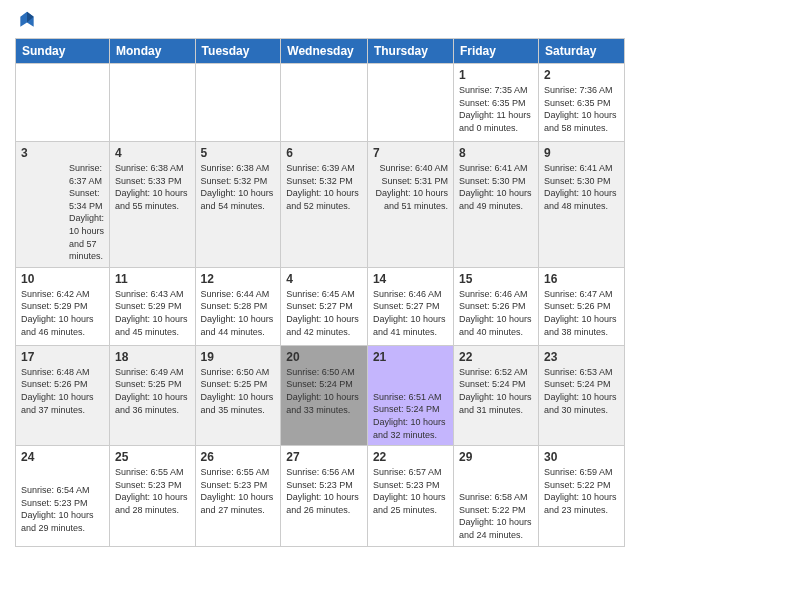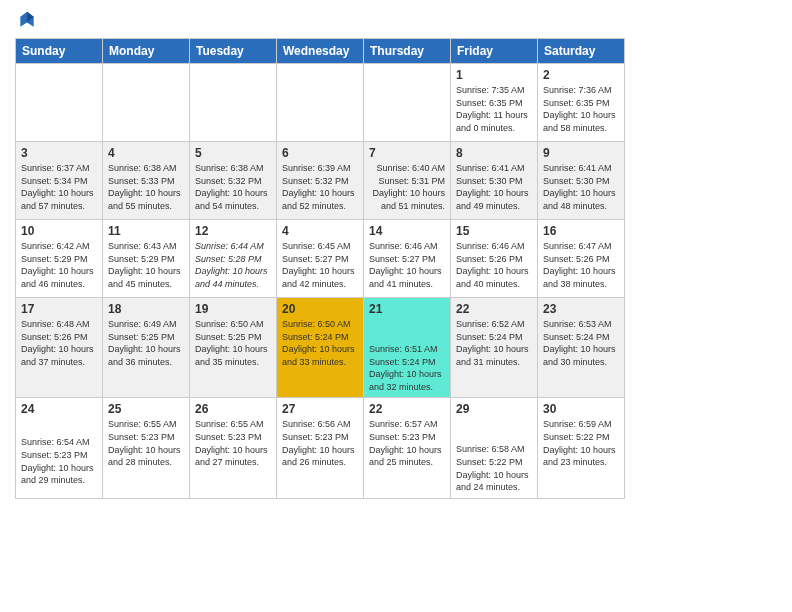--- a/index.html
+++ b/index.html
@@ -73,21 +73,21 @@
             <span class="day-num">2</span>
             <div class="day-info" style="white-space: pre-line;">Sunrise: 7:36 AM
 Sunset: 6:35 PM
 Daylight: 10 hours
 and 58 minutes.</div>
           </td>
         </tr>
         <tr>
           <td style="background: rgb(240, 240, 240);">
             <span class="day-num">3</span>
-            <div class="day-info" style="white-space: pre-line;">Sunrise: 6:37 AM
+            <div class="day-info" style="white-space: pre-line; margin-left: 48px;">Sunrise: 6:37 AM
 Sunset: 5:34 PM
 Daylight: 10 hours
 and 57 minutes.</div>
           </td>
           <td style="background: rgb(240, 240, 240);">
             <span class="day-num">4</span>
             <div class="day-info" style="white-space: pre-line;">Sunrise: 6:38 AM
 Sunset: 5:33 PM
 Daylight: 10 hours
 and 55 minutes.</div>
@@ -138,21 +138,21 @@
           </td>
           <td>
             <span class="day-num">11</span>
             <div class="day-info" style="white-space: pre-line;">Sunrise: 6:43 AM
 Sunset: 5:29 PM
 Daylight: 10 hours
 and 45 minutes.</div>
           </td>
           <td>
             <span class="day-num">12</span>
-            <div class="day-info" style="white-space: pre-line; font-style: italic;">Sunrise: 6:44 AM
+            <div class="day-info" style="white-space: pre-line;">Sunrise: 6:44 AM
 Sunset: 5:28 PM
 Daylight: 10 hours
 and 44 minutes.</div>
           </td>
           <td>
             <span class="day-num">4</span>
             <div class="day-info" style="white-space: pre-line;">Sunrise: 6:45 AM
 Sunset: 5:27 PM
 Daylight: 10 hours
 and 42 minutes.</div>
@@ -194,28 +194,28 @@
 Daylight: 10 hours
 and 36 minutes.</div>
           </td>
           <td style="background: rgb(240, 240, 240);">
             <span class="day-num">19</span>
             <div class="day-info" style="white-space: pre-line;">Sunrise: 6:50 AM
 Sunset: 5:25 PM
 Daylight: 10 hours
 and 35 minutes.</div>
           </td>
-          <td style="background: #eab308;">
+          <td style="background: #a3a3a3;">
             <span class="day-num">20</span>
             <div class="day-info" style="white-space: pre-line;">Sunrise: 6:50 AM
 Sunset: 5:24 PM
 Daylight: 10 hours
 and 33 minutes.</div>
           </td>
-          <td style="background: #5eead4;">
+          <td style="background: #c4b5fd;">
             <span class="day-num">21</span>
             <div class="day-info" style="white-space: pre-line; margin-top: 27px;">Sunrise: 6:51 AM
 Sunset: 5:24 PM
 Daylight: 10 hours
 and 32 minutes.</div>
           </td>
           <td style="background: rgb(240, 240, 240);">
             <span class="day-num">22</span>
             <div class="day-info" style="white-space: pre-line;">Sunrise: 6:52 AM
 Sunset: 5:24 PM

